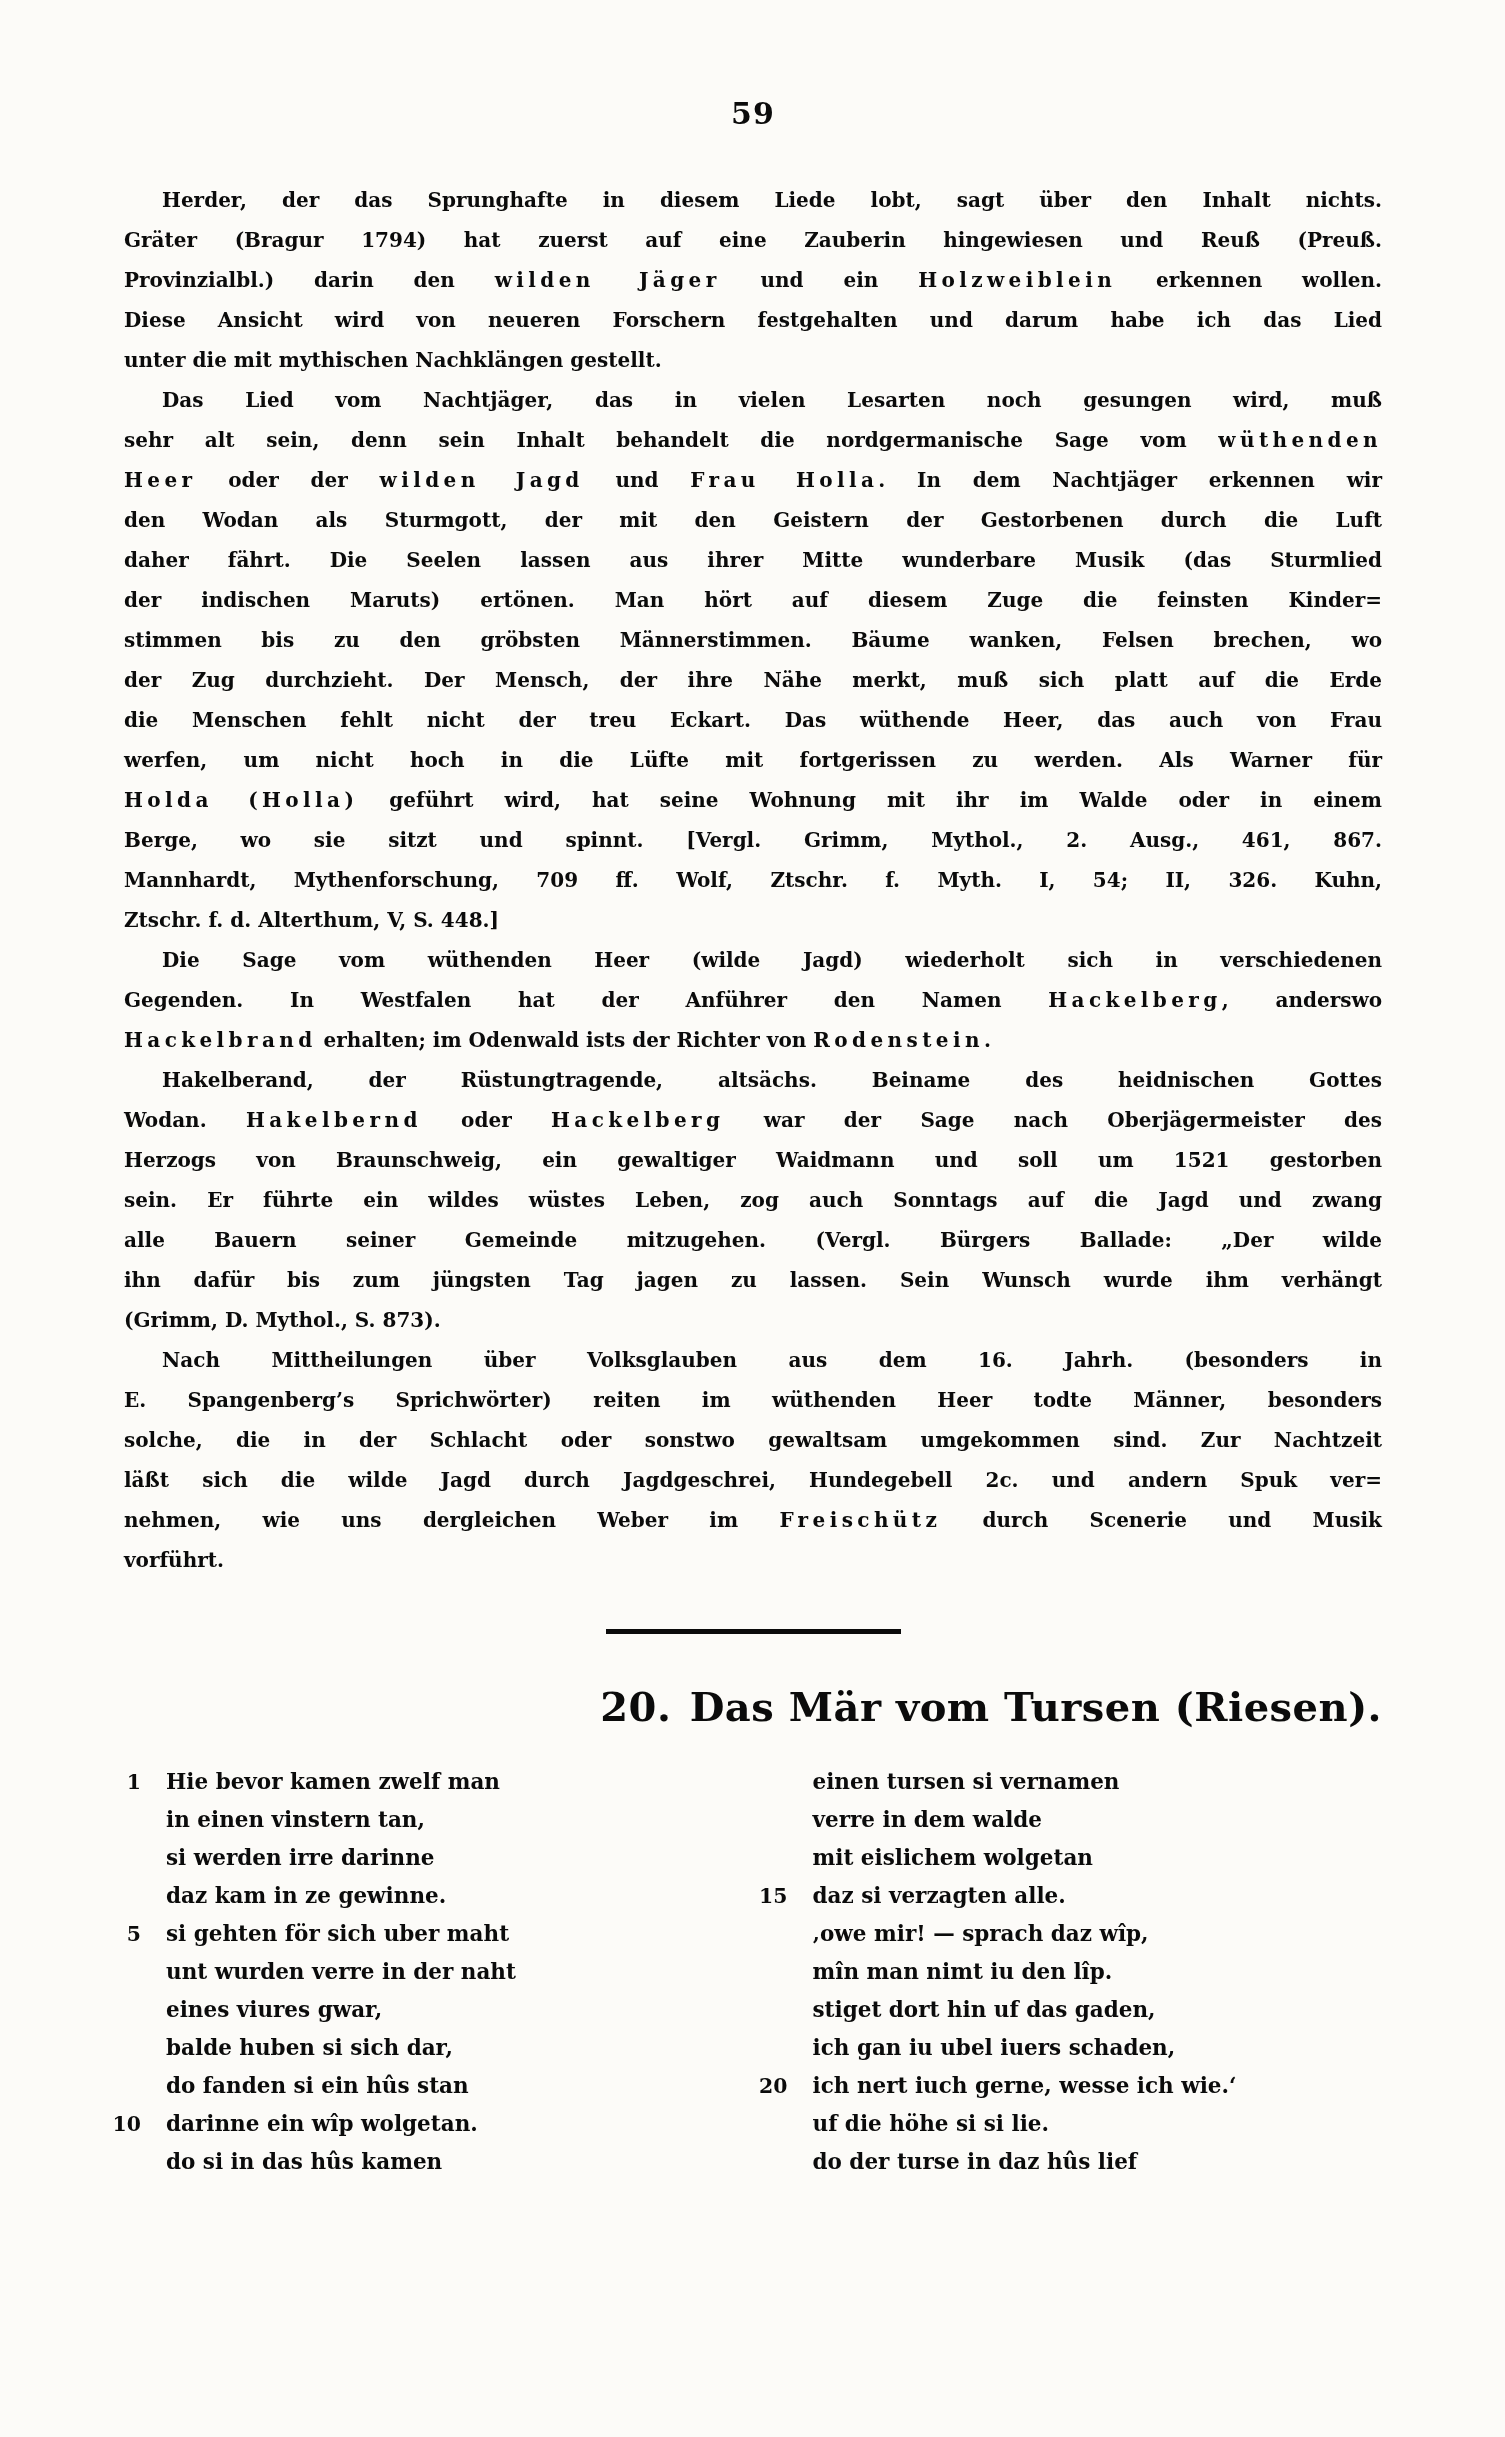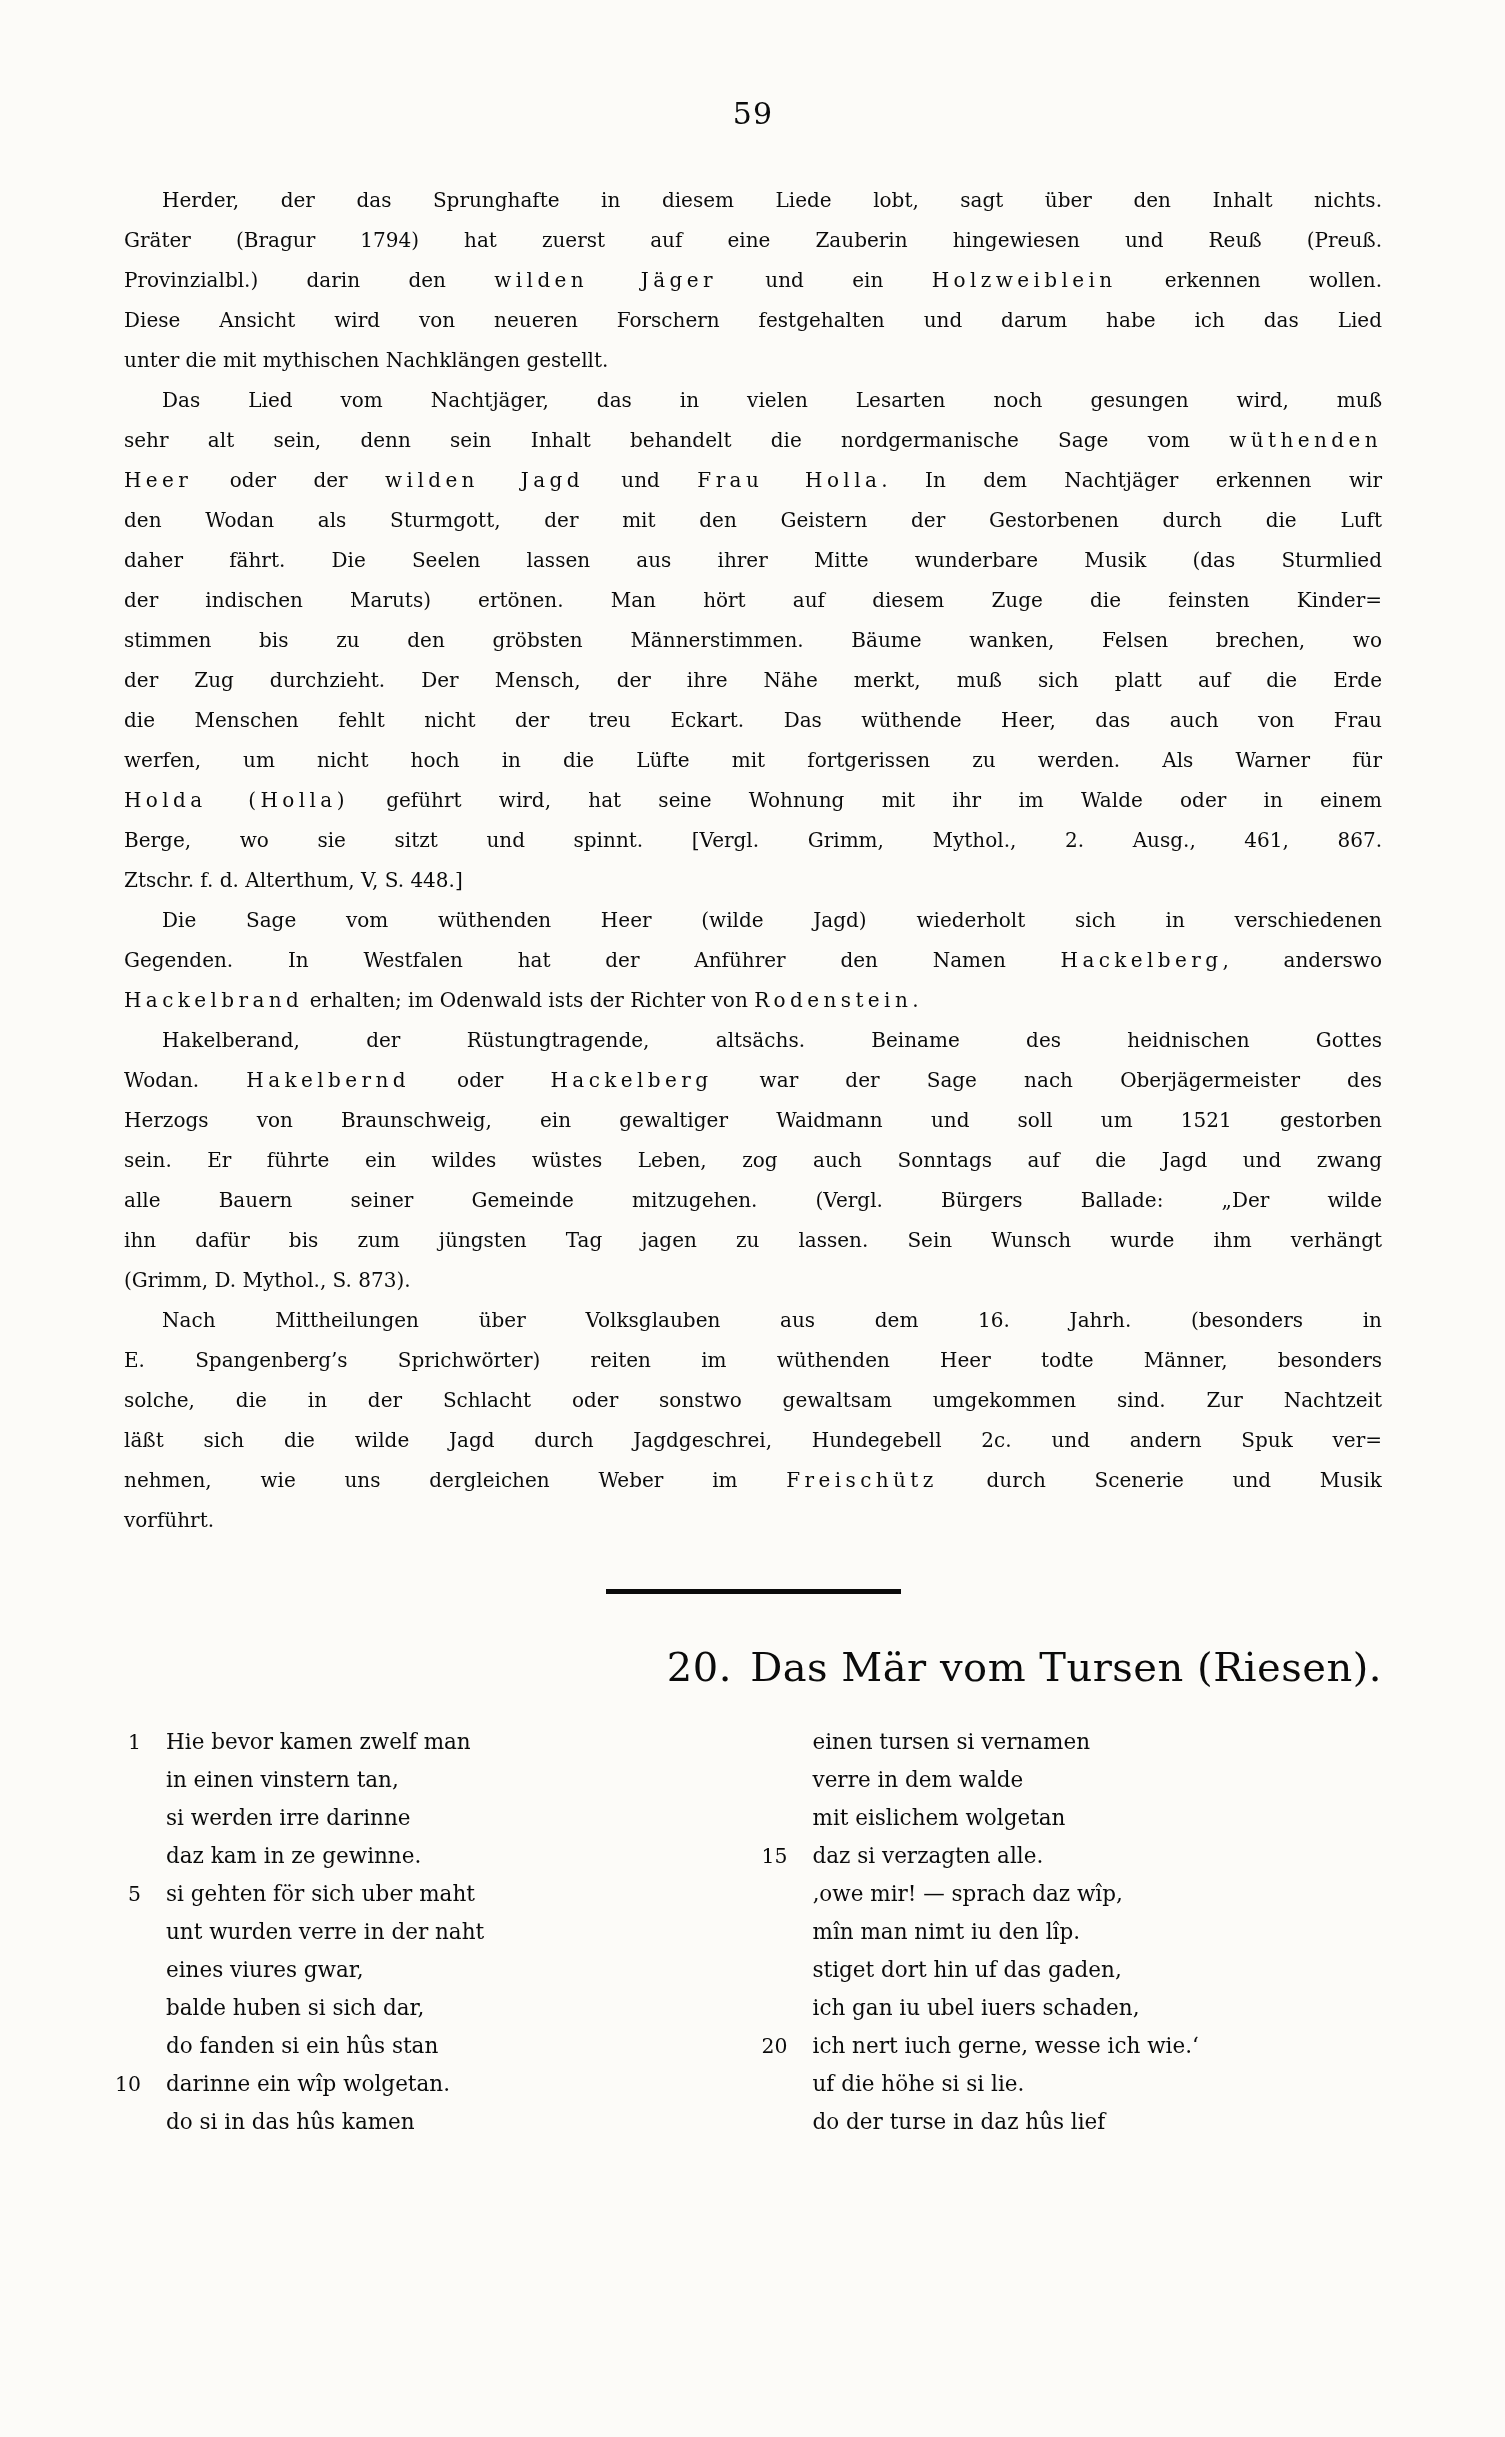--- a/index.html
+++ b/index.html
@@ -3,21 +3,21 @@
 <meta charset="utf-8">
 <style>
   html,body{margin:0;padding:0;background:#e8e6e0;}
   .page{
     position:relative;
     width:1506px;height:2438px;
     margin:0 auto;
     background:#fcfbf8;
     color:#0b0b0b;
     font-family:"DejaVu Serif","Liberation Serif",serif;
-    font-weight:400;
+    font-weight:700;
     box-sizing:border-box;
     padding:96px 124px 0 124px;
     overflow:hidden;
   }
   .pageno{
     text-align:center;
     font-size:30px;
     letter-spacing:1.1px;
     margin-bottom:49px;
   }
@@ -91,20 +91,21 @@
       <div class="line"><span class="sperr">Heer</span><span> oder der </span><span class="sperr">wilden Jagd</span><span> und </span><span class="sperr">Frau Holla</span><span>.  In dem Nachtjäger erkennen wir</span></div>
       <div class="line"><span>den Wodan als Sturmgott, der mit den Geistern der Gestorbenen durch die Luft</span></div>
       <div class="line"><span>daher fährt.  Die Seelen lassen aus ihrer Mitte wunderbare Musik (das Sturmlied</span></div>
       <div class="line"><span>der indischen Maruts) ertönen.  Man hört auf diesem Zuge die feinsten Kinder=</span></div>
       <div class="line"><span>stimmen bis zu den gröbsten Männerstimmen.  Bäume wanken, Felsen brechen, wo</span></div>
       <div class="line"><span>der Zug durchzieht.  Der Mensch, der ihre Nähe merkt, muß sich platt auf die Erde</span></div>
       <div class="line"><span>die Menschen fehlt nicht der treu Eckart.  Das wüthende Heer, das auch von Frau</span></div>
       <div class="line"><span>werfen, um nicht hoch in die Lüfte mit fortgerissen zu werden.  Als Warner für</span></div>
       <div class="line"><span class="sperr">Holda (Holla)</span><span> geführt wird, hat seine Wohnung mit ihr im Walde oder in einem</span></div>
       <div class="line"><span>Berge, wo sie sitzt und spinnt.  [Vergl. Grimm, Mythol., 2. Ausg., 461, 867.</span></div>
+      <div class="line"><span>Mannhardt, Mythenforschung, 709 ff.  Wolf, Ztschr. f. Myth. I, 54; II, 326.  Kuhn,</span></div>
       <div class="line last"><span>Ztschr. f. d. Alterthum, V, S. 448.]</span></div>
       <div class="line indent"><span>Die Sage vom wüthenden Heer (wilde Jagd) wiederholt sich in verschiedenen</span></div>
       <div class="line"><span>Gegenden.  In Westfalen hat der Anführer den Namen </span><span class="sperr">Hackelberg</span><span>, anderswo</span></div>
       <div class="line last"><span class="sperr">Hackelbrand</span><span> erhalten; im Odenwald ists der Richter von </span><span class="sperr">Rodenstein</span><span>.</span></div>
       <div class="line indent"><span>Hakelberand, der Rüstungtragende, altsächs. Beiname des heidnischen Gottes</span></div>
       <div class="line"><span>Wodan.  </span><span class="sperr">Hakelbernd</span><span> oder </span><span class="sperr">Hackelberg</span><span> war der Sage nach Oberjägermeister des</span></div>
       <div class="line"><span>Herzogs von Braunschweig, ein gewaltiger Waidmann und soll um 1521 gestorben</span></div>
       <div class="line"><span>sein.  Er führte ein wildes wüstes Leben, zog auch Sonntags auf die Jagd und zwang</span></div>
       <div class="line"><span>alle Bauern seiner Gemeinde mitzugehen.  (Vergl. Bürgers Ballade: „Der wilde</span></div>
       <div class="line"><span>ihn dafür bis zum jüngsten Tag jagen zu lassen.  Sein Wunsch wurde ihm verhängt</span></div>

